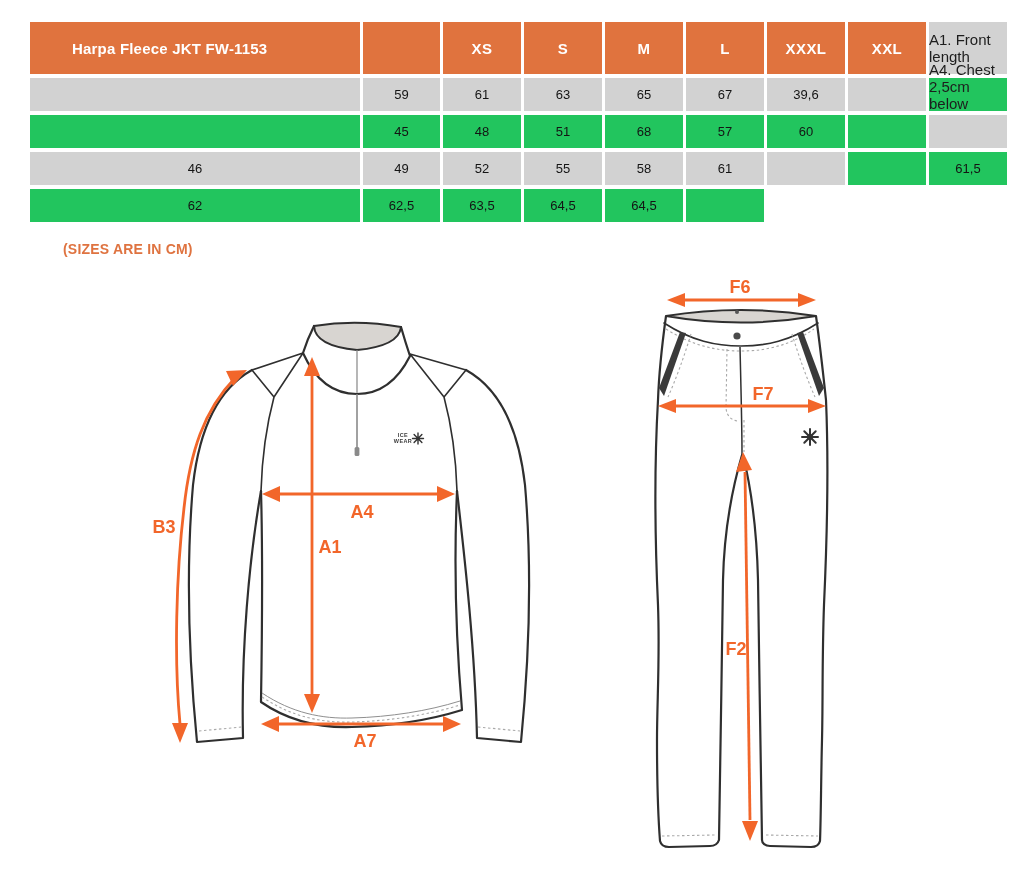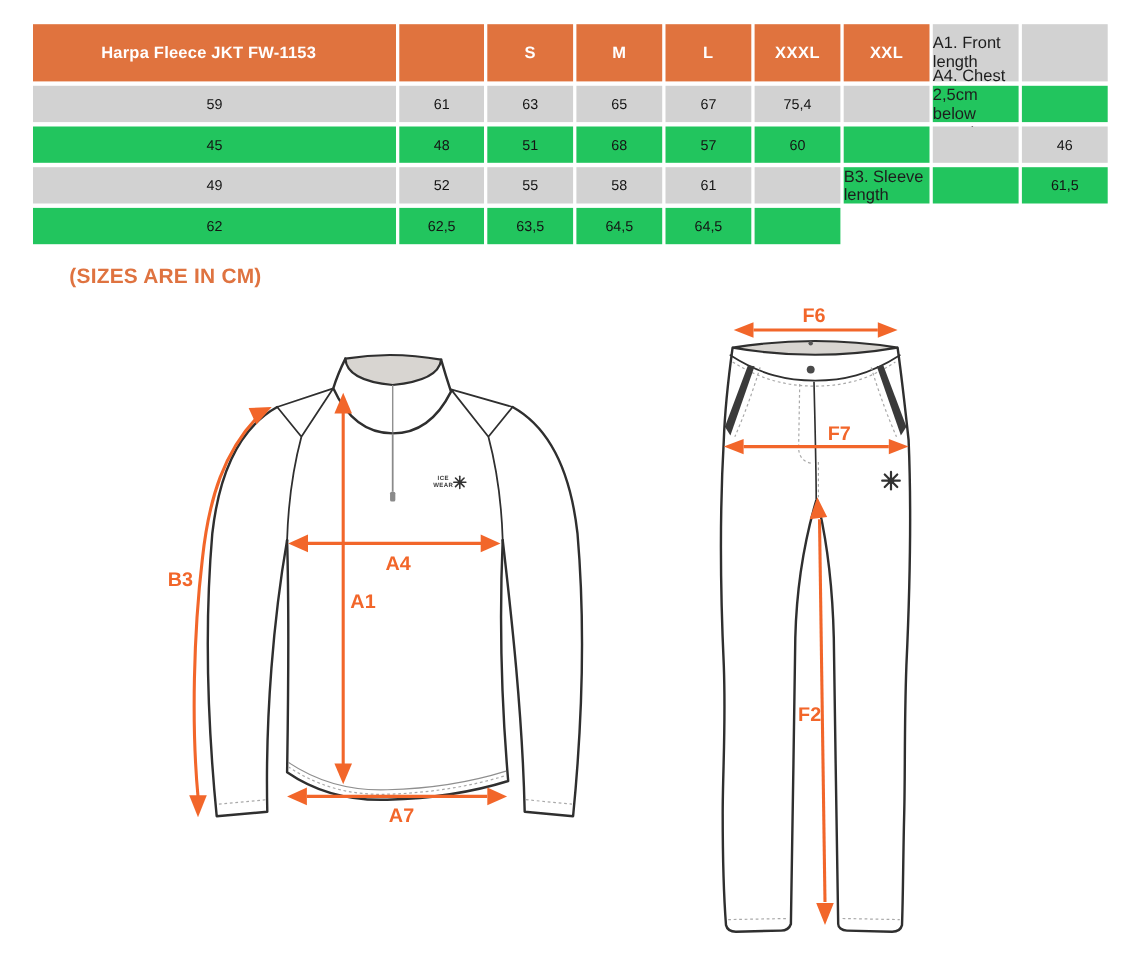--- a/index.html
+++ b/index.html
@@ -10,29 +10,29 @@
   
   .tbl {
     position:absolute; left:30px; top:22px;
     display:grid;
     grid-template-columns:330px 77px repeat(7,78px);
     grid-template-rows:52px repeat(4,33px);
     gap:4px 3px;
   }
   .c { display:flex; align-items:center; justify-content:center; font-size:15px; }
   .th { background:#E0733E; color:#ffffff; font-weight:bold; letter-spacing:.4px; }
-  .tl { justify-content:flex-start; padding-left:62px; letter-spacing:.2px; }
+  .tl { justify-content:flex-start; padding-left:42px; letter-spacing:.2px; }
   .rowA { background:#D2D2D2; }
   .rowB { background:#22c55e; }
   .lab { justify-content:flex-start; color:#1d1d1d; }
   .v { color:#141414; font-size:13px; }
   
   .note {
     position:absolute; left:63px; top:241px;
-    color:#DF7340; font-weight:bold; font-size:19px; letter-spacing:.2px;
+    color:#DF7340; font-weight:bold; font-size:14px; letter-spacing:.2px;
   }
   
   svg.diagram { position:absolute; }
   .ol   { fill:none; stroke:#2f2f2f; stroke-width:2.2; stroke-linecap:round; stroke-linejoin:round; }
   .olt  { fill:none; stroke:#2f2f2f; stroke-width:1.6; stroke-linecap:round; stroke-linejoin:round; }
   .hemline { fill:none; stroke:#8f8f8f; stroke-width:1; }
   .stitch  { fill:none; stroke:#a9a9a9; stroke-width:1.1; stroke-dasharray:2.5 2.5; }
   .arrow { fill:none; stroke:#F2662A; stroke-width:2.8; }
   .ah    { fill:#F2662A; stroke:none; }
   .mlabel { fill:#F2662A; font-family:"Liberation Sans",sans-serif; font-weight:bold; font-size:18px; }
@@ -40,34 +40,35 @@
   .shade { fill:#D8D5D1; stroke:#2f2f2f; stroke-width:2; }
   .snow  { stroke:#333333; stroke-linecap:round; }
 </style>
 </head>
 <body>
 
 <div class="tbl">
 
   <div class="c th tl">Harpa Fleece JKT FW-1153</div>
   <div class="c th"></div>
+  <div class="c th">XS</div>
   <div class="c th">S</div>
   <div class="c th">M</div>
   <div class="c th">L</div>
   <div class="c th">XXXL</div>
   <div class="c th">XXL</div>
 
   <div class="c rowA lab">A1. Front length</div>
   <div class="c rowA"></div>
   <div class="c rowA v">59</div>
   <div class="c rowA v">61</div>
   <div class="c rowA v">63</div>
   <div class="c rowA v">65</div>
   <div class="c rowA v">67</div>
-  <div class="c rowA v">75,4</div>
+  <div class="c rowA v">39,6</div>
   <div class="c rowA v"></div>
 
   <div class="c rowB lab">A4. Chest 2,5cm below armpit</div>
   <div class="c rowB"></div>
   <div class="c rowB v">45</div>
   <div class="c rowB v">48</div>
   <div class="c rowB v">51</div>
   <div class="c rowB v">68</div>
   <div class="c rowB v">57</div>
   <div class="c rowB v">60</div>
@@ -75,21 +76,20 @@
 
   <div class="c rowA"></div>
   <div class="c rowA v">46</div>
   <div class="c rowA v">49</div>
   <div class="c rowA v">52</div>
   <div class="c rowA v">55</div>
   <div class="c rowA v">58</div>
   <div class="c rowA v">61</div>
   <div class="c rowA v"></div>
 
-  <div class="c rowB lab">B3. Sleeve length</div>
   <div class="c rowB"></div>
   <div class="c rowB v">61,5</div>
   <div class="c rowB v">62</div>
   <div class="c rowB v">62,5</div>
   <div class="c rowB v">63,5</div>
   <div class="c rowB v">64,5</div>
   <div class="c rowB v">64,5</div>
   <div class="c rowB v"></div>
 </div>
 

